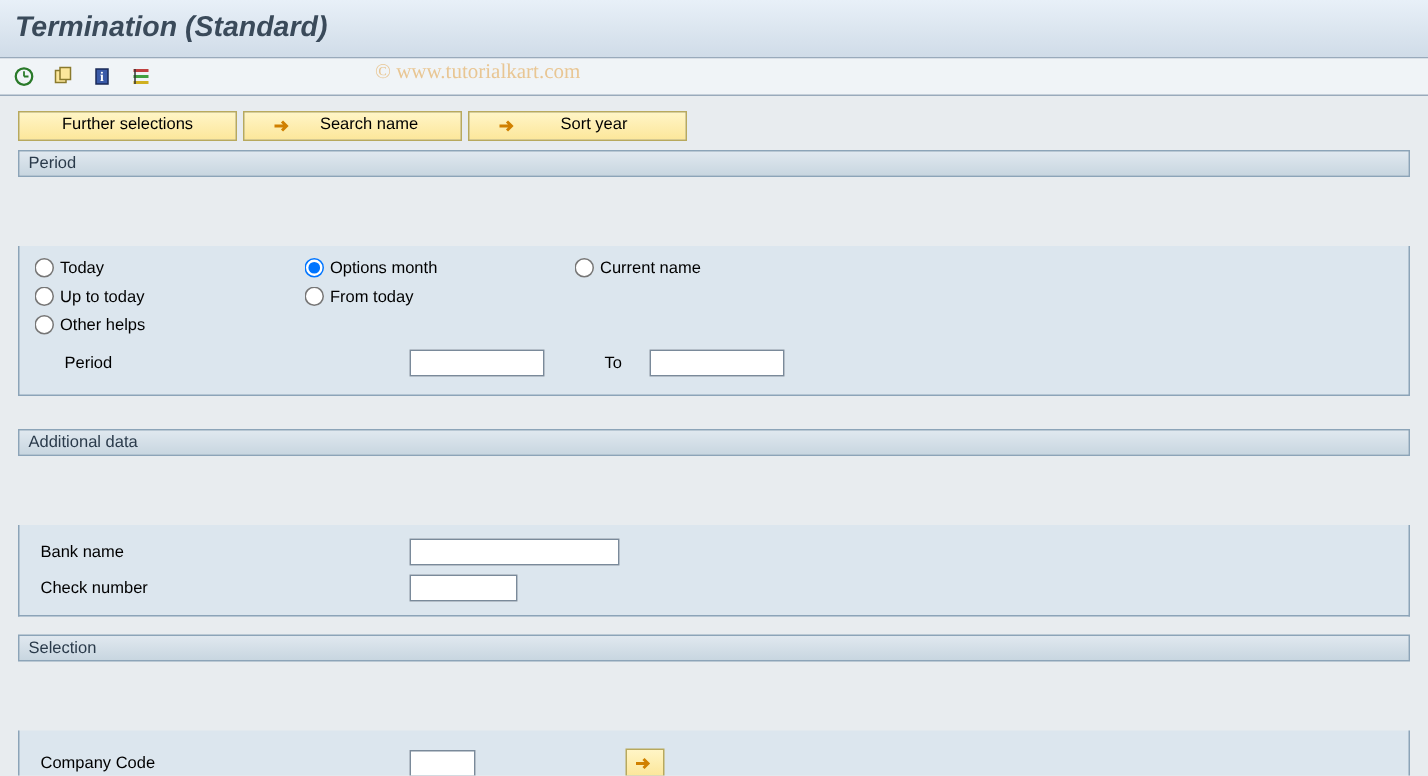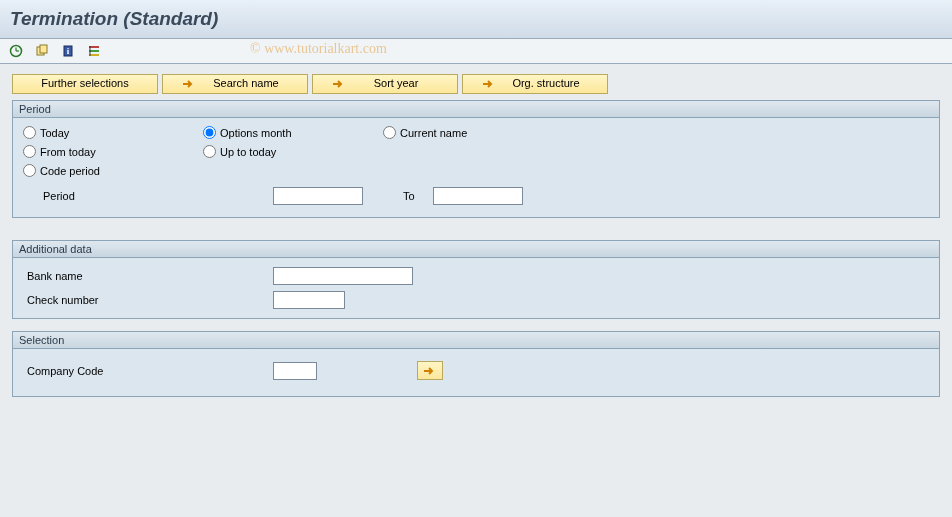--- a/index.html
+++ b/index.html
@@ -87,20 +87,21 @@
       border: 1px solid #8ca4b8;
       padding: 2px 6px;
       font-size: 11px;
       color: #2a3a4a;
     }
     .group-body {
       border: 1px solid #8ca4b8;
       border-top: none;
       background: #dce6ee;
       padding: 8px 10px 12px;
+      margin-top: 46px;
     }
     .radio-grid {
       display: flex;
       flex-direction: column;
       gap: 6px;
     }
     .radio-row { display: flex; align-items: center; }
     .radio-opt {
       display: flex;
       align-items: center;
@@ -216,28 +217,20 @@
       <span class="label">Search name</span>
     </div>
     <div class="action-btn">
       <span class="arrow-box">
           <svg class="arrow-right-svg" width="14" height="10" viewBox="0 0 14 10">
             <path d="M1 5 L9 5 M6 2 L9 5 L6 8" stroke="#d08000" stroke-width="2" fill="none"></path>
           </svg>
         </span>
       <span class="label">Sort year</span>
     </div>
-    <div class="action-btn">
-      <span class="arrow-box">
-          <svg class="arrow-right-svg" width="14" height="10" viewBox="0 0 14 10">
-            <path d="M1 5 L9 5 M6 2 L9 5 L6 8" stroke="#d08000" stroke-width="2" fill="none"></path>
-          </svg>
-        </span>
-      <span class="label">Org. structure</span>
-    </div>
   </div>
 
   <div class="group">
     <div class="group-header">Period</div>
     <div class="group-body">
       <div class="radio-grid">
         <div class="radio-row">
           <label class="radio-opt">
               <input type="radio" name="period" style="">
               <span>Today</span>
@@ -247,31 +240,31 @@
               <span>Options month</span>
             </label>
           <label class="radio-opt">
               <input type="radio" name="period" style="">
               <span>Current name</span>
             </label>
         </div>
         <div class="radio-row">
           <label class="radio-opt">
               <input type="radio" name="period" style="">
+              <span>Up to today</span>
+            </label>
+          <label class="radio-opt">
+              <input type="radio" name="period" style="">
               <span>From today</span>
-            </label>
-          <label class="radio-opt">
-              <input type="radio" name="period" style="">
-              <span>Up to today</span>
             </label>
         </div>
         <div class="radio-row">
           <label class="radio-opt">
               <input type="radio" name="period" style="">
-              <span>Code period</span>
+              <span>Other helps</span>
             </label>
         </div>
       </div>
       <div class="field-row">
         <span class="field-label">Period</span>
         <input class="text-input" value="" style="">
         <span class="to-label">To</span>
         <input class="text-input" value="" style="">
       </div>
     </div>

